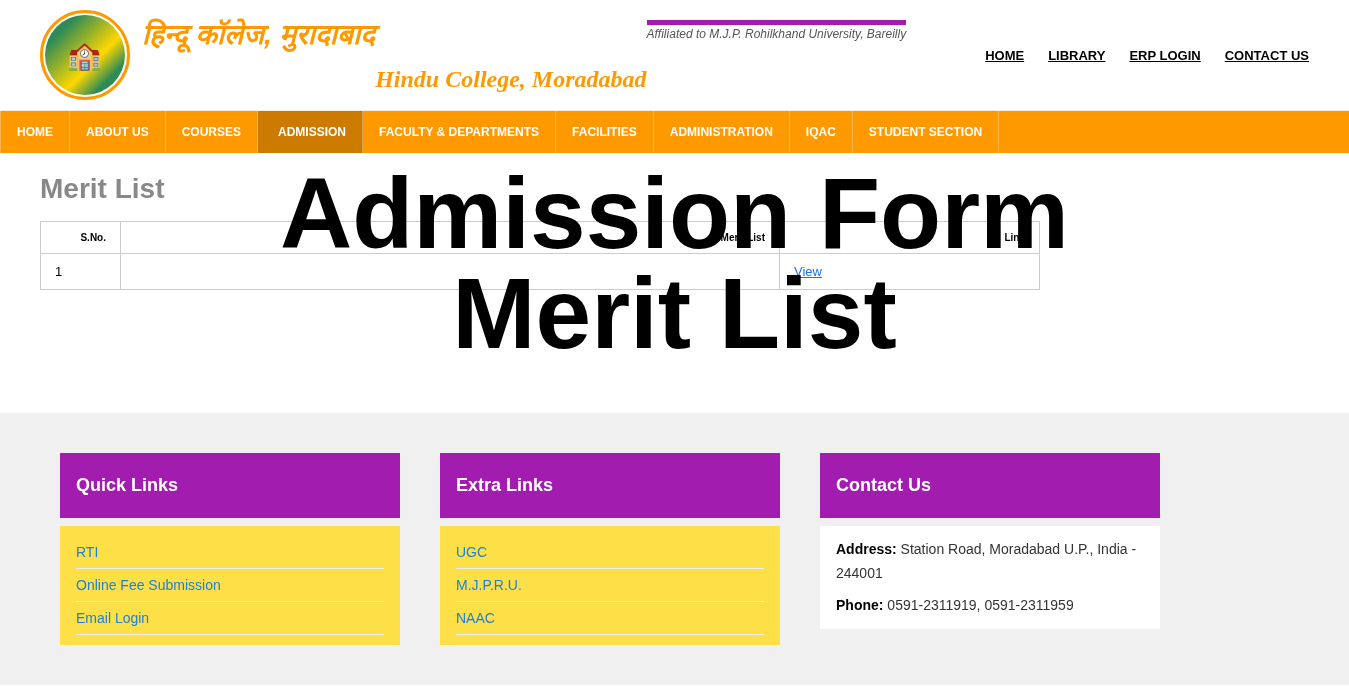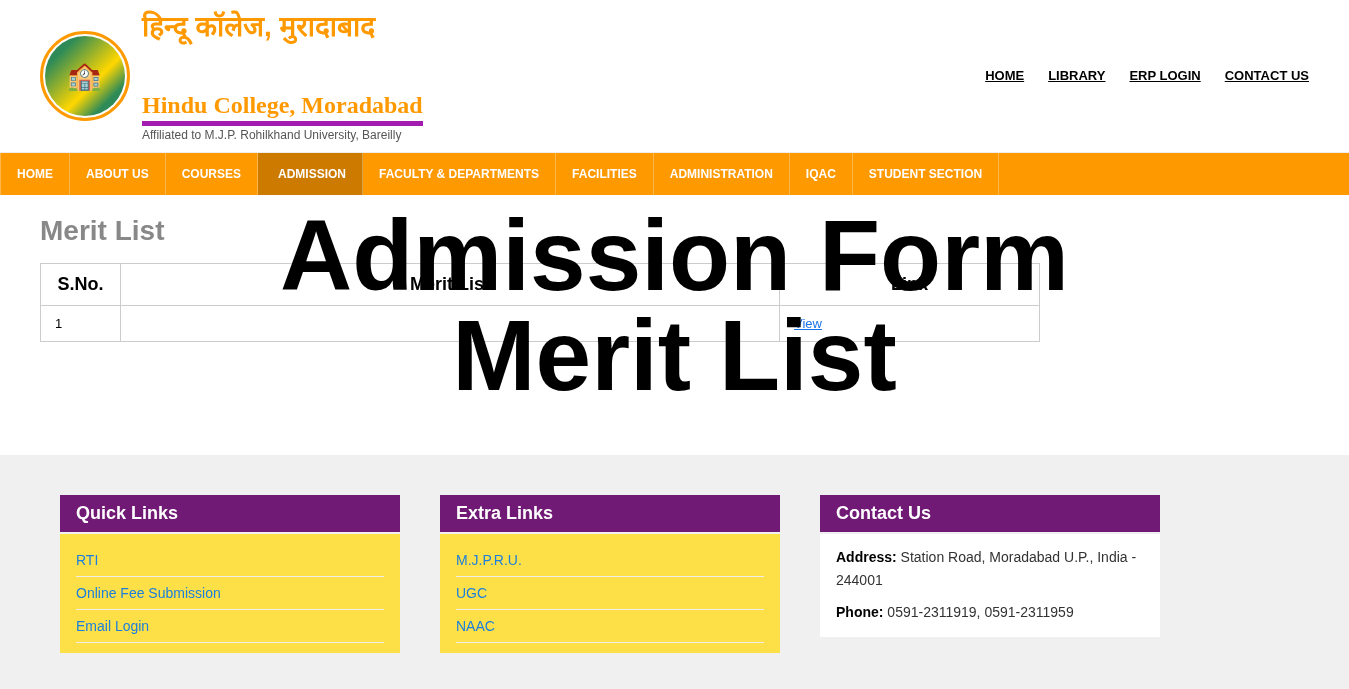--- a/index.html
+++ b/index.html
@@ -36,21 +36,22 @@
       height: 80px;
       border-radius: 50%;
       background: linear-gradient(135deg, #2e8b57 20%, #ffd700 60%, #2e8b57 80%);
       display: flex;
       align-items: center;
       justify-content: center;
       font-size: 28px;
     }
     .college-name-block {
       display: flex;
-      flex-direction: column;
+      flex-direction: row;
+      font-style: italic;
     }
     .hindi-name {
       font-size: 28px;
       color: #f90;
       font-family: Arial, sans-serif;
       font-weight: bold;
       line-height: 1.2;
     }
     .english-name {
       font-size: 24px;
@@ -138,24 +139,24 @@
     
     .data-table {
       width: 100%;
       border-collapse: collapse;
       border: 1px solid #ccc;
       max-width: 1000px;
     }
     .data-table th {
       border: 1px solid #ccc;
       padding: 10px 14px;
-      text-align: center;
+      text-align: right;
       background: #fff;
       font-weight: bold;
-      font-size: 18px;
+      font-size: 10px;
       color: #000;
     }
     .data-table td {
       border: 1px solid #ccc;
       padding: 10px 14px;
       font-size: 13px;
     }
     .data-table td a {
       color: #1a73e8;
       text-decoration: underline;
@@ -169,26 +170,26 @@
       background: #f0f0f0;
       padding: 40px 60px;
     }
     .footer-grid {
       display: grid;
       grid-template-columns: 1fr 1fr 1fr;
       gap: 40px;
       max-width: 1100px;
     }
     .footer-box-header {
-      background: #701a75;
+      background: #a21caf;
       color: #fff;
       font-size: 18px;
       font-weight: bold;
-      padding: 8px 16px;
-      margin-bottom: 2px;
+      padding: 22px 16px;
+      margin-bottom: 8px;
     }
     .footer-box-body {
       background: #fde047;
       padding: 10px 16px;
     }
     .footer-box-body a {
       display: block;
       color: #1a7fdd;
       text-decoration: none;
       padding: 8px 0;
@@ -276,22 +277,22 @@
       <div class="footer-box-body">
         <a href="#">RTI</a>
         <a href="#">Online Fee Submission</a>
         <a href="#">Email Login</a>
       </div>
     </div>
 
     <div>
       <div class="footer-box-header">Extra Links</div>
       <div class="footer-box-body">
+        <a href="#">UGC</a>
         <a href="#">M.J.P.R.U.</a>
-        <a href="#">UGC</a>
         <a href="#">NAAC</a>
       </div>
     </div>
 
     <div>
       <div class="footer-box-header">Contact Us</div>
       <div class="contact-info">
         <p>
           <strong>Address:</strong>
           <span>Station Road, Moradabad U.P., India - 244001</span>

